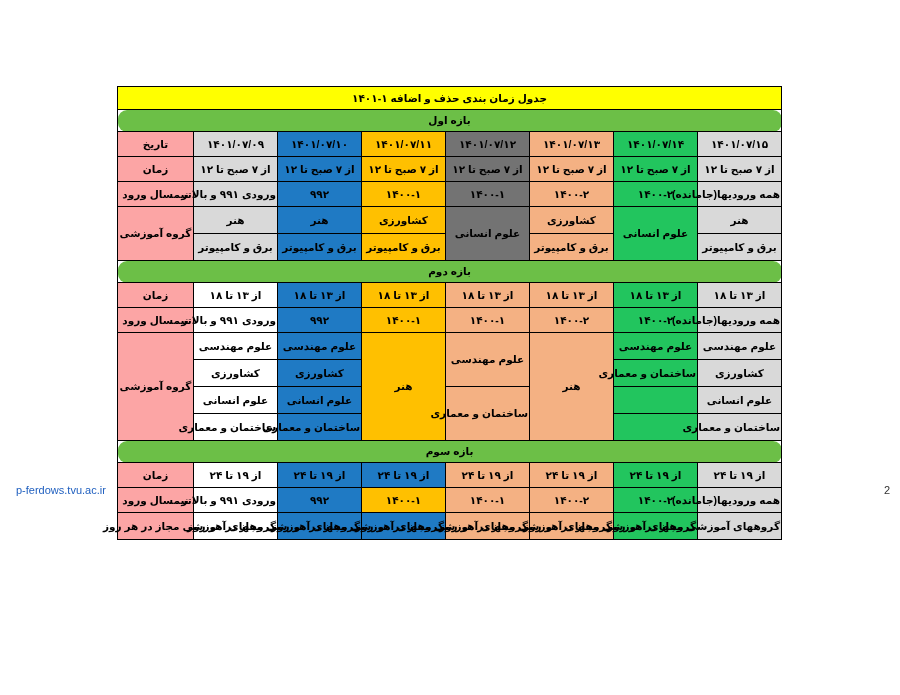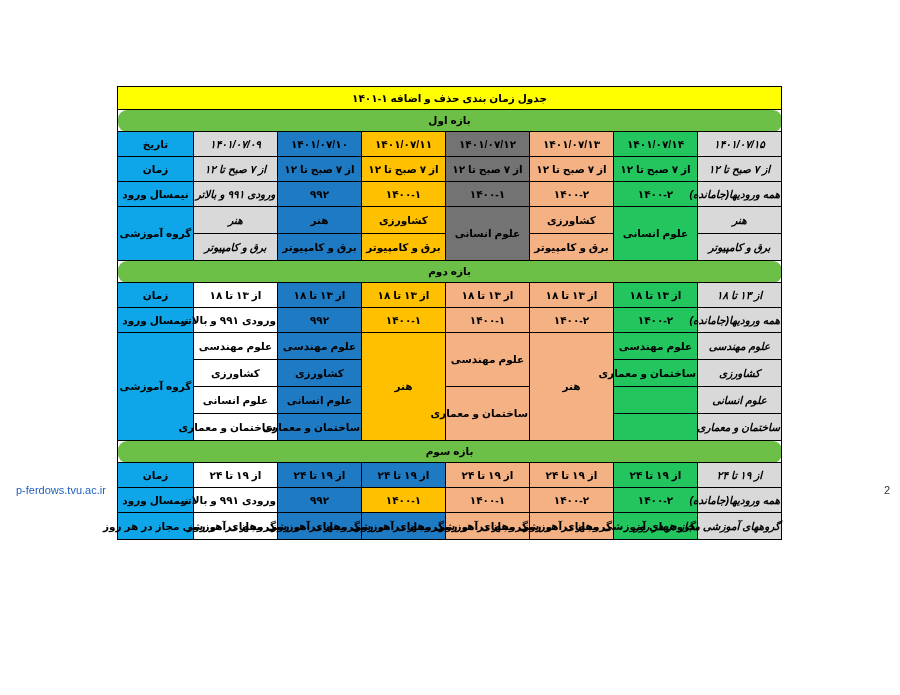--- a/index.html
+++ b/index.html
@@ -38,31 +38,31 @@
     font-size:12px;
     height:18px;
   }
   .section{
     background:#6cbf47;
     font-size:11.5px;
     height:17px;
     border-radius:9px;
   }
   .rowlabel{
-    background:#0ea5e9;
+    background:#fca5a5;
     font-size:11px;
   }
   .h20{height:20px;}
   .h22{height:22px;}
   .grp{height:22px;}
   .tiny{font-size:7.2px;font-weight:bold;}
   .tiny2{font-size:7px;font-weight:bold;}
 
   
-  .bg-gray{background:#d9d9d9;font-style:italic;}
+  .bg-gray{background:#d9d9d9;}
   .bg-blue{background:#22c55e;}
   .bg-orange{background:#f4b183;}
   .bg-dgray{background:#737373;color:#000;}
   .bg-yellow{background:#ffc000;}
   .bg-dblue{background:#1f7ac4;}
   .bg-white{background:#ffffff;}
 
   .url{
     position:absolute;
     left:16px;bottom:10px;

